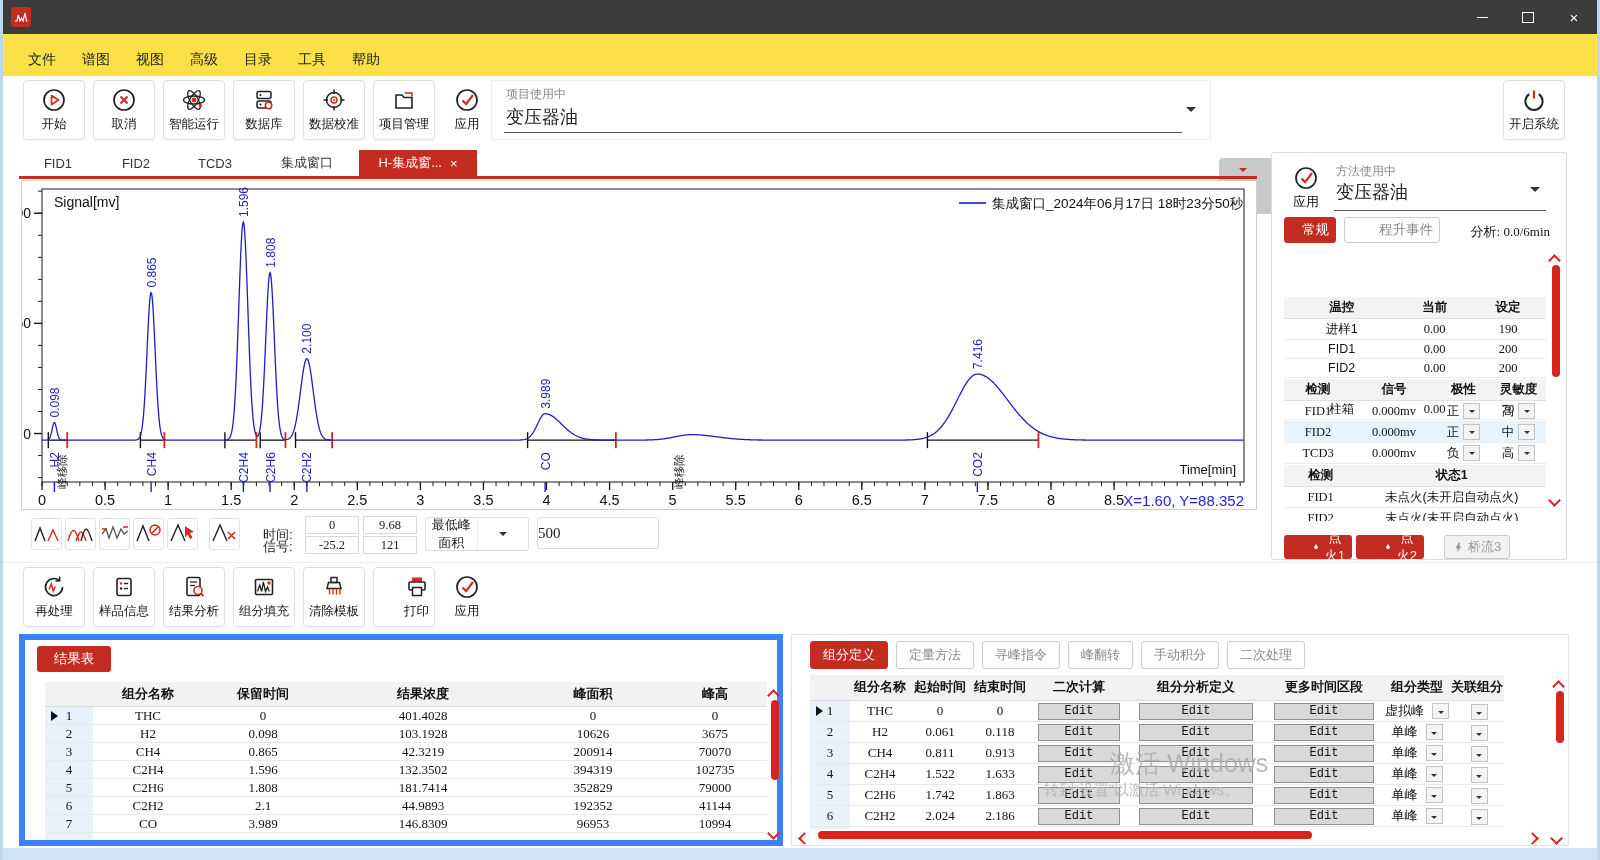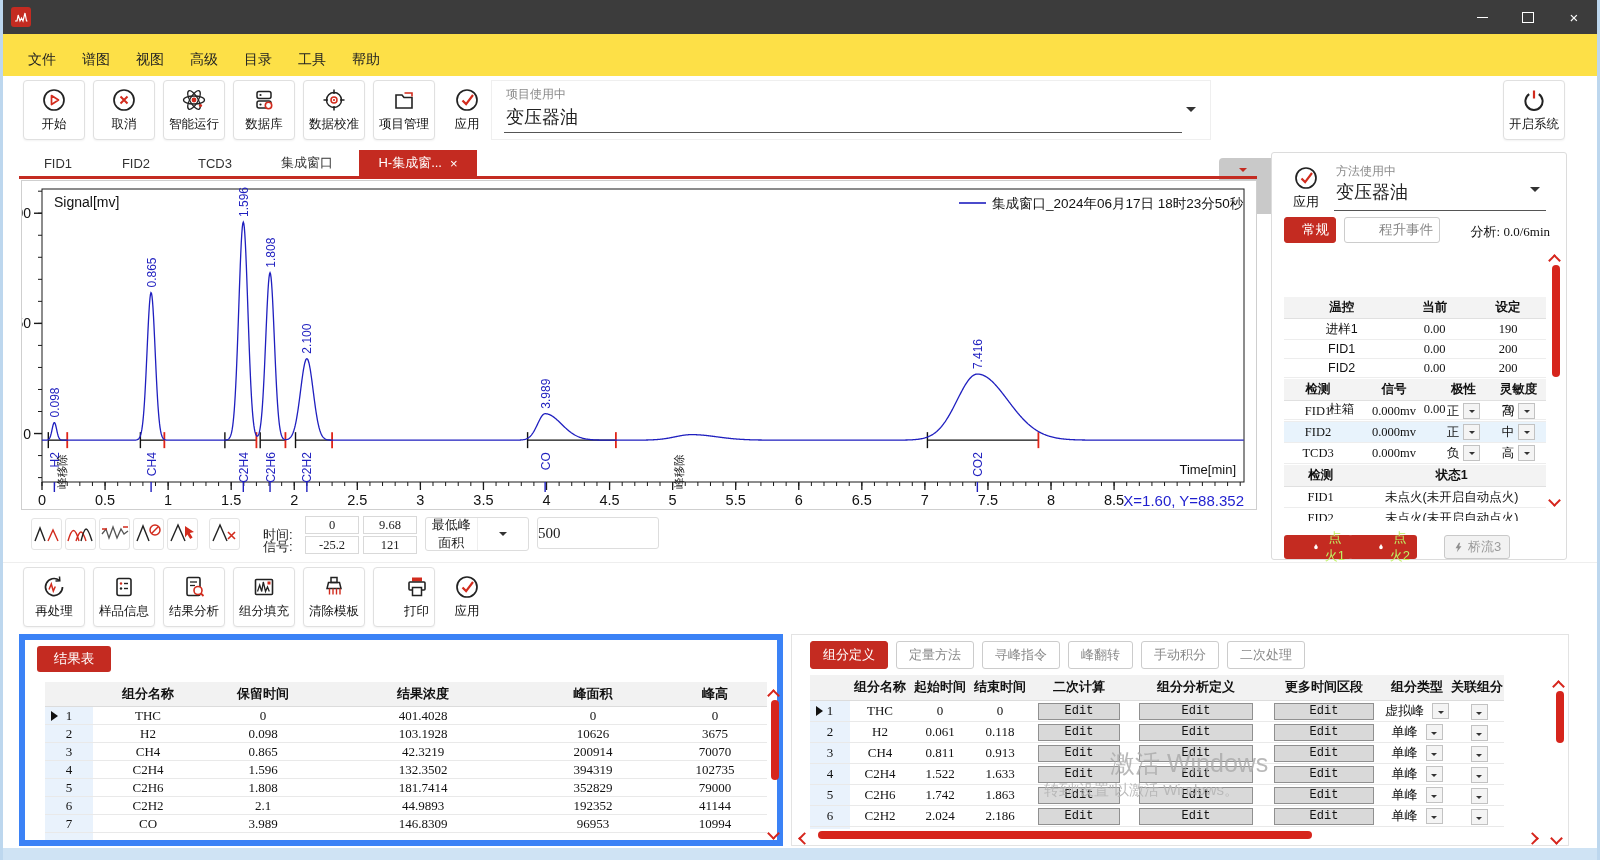--- a/index.html
+++ b/index.html
@@ -85,21 +85,21 @@
   .ptable{position:absolute;left:12px;width:262px;border-collapse:collapse;table-layout:fixed;font-size:12.5px;color:#111;}
   .ptable th{font-weight:600;background:#f3f3f3;border-bottom:1px solid #e0e0e0;padding:2px 0;font-size:12.5px;}
   .ptable td{text-align:center;border-bottom:1px solid #ededed;padding:1.5px 0;}
   .ptable .num{font-family:"Liberation Serif",serif;}
   .ptable tr.hl td{background:#e8f3fc;}
   .ddbtn{display:inline-block;width:15px;height:14px;background:#f4f4f4;border:1px solid #c2c2c2;vertical-align:middle;
          text-align:center;line-height:11px;margin-left:4px;}
   .ddbtn .car{border-width:3.5px;}
   .status-clip{position:absolute;left:12px;top:312px;width:262px;height:56px;overflow:hidden;}
   .status-clip .ptable{top:0;}
-  .fire-btn{position:absolute;top:382px;height:24px;width:68px;background:#c42b21;color:#bef264;border:none;border-radius:3px;
+  .fire-btn{position:absolute;top:382px;height:24px;width:68px;background:#c42b21;color:#ffffff;border:none;border-radius:3px;
             font-size:13px;display:flex;align-items:center;justify-content:center;gap:4px;padding-left:28px;}
   .bridge-btn{position:absolute;top:382px;left:172px;height:24px;width:66px;background:#f2f2f2;color:#9a9a9a;
               border:1px solid #c9c9c9;border-radius:3px;font-size:13px;display:flex;align-items:center;justify-content:center;gap:4px;}
 
   
   .chev{display:inline-block;width:7px;height:7px;border-left:2px solid #d6251c;border-top:2px solid #d6251c;}
   .chev.up{transform:rotate(45deg);}
   .chev.down{transform:rotate(225deg);}
   .chev.left{transform:rotate(-45deg);}
   .chev.right{transform:rotate(135deg);}
@@ -632,21 +632,21 @@
         </tbody>
       </table>
     </div>
 
     <button class="fire-btn" style="left:12px;">
       <svg width="12" height="14" viewBox="0 0 26 26">
           <path d="M13 2 C14.5 7.5 19 9 19 14 a6 6 0 0 1 -12 0 C7 9.5 11.5 8 13 2 Z" fill="#fff"></path>
         </svg>
       <span>点火1</span>
     </button>
-    <button class="fire-btn" style="left:77px;">
+    <button class="fire-btn" style="left:84px;">
       <svg width="12" height="14" viewBox="0 0 26 26">
           <path d="M13 2 C14.5 7.5 19 9 19 14 a6 6 0 0 1 -12 0 C7 9.5 11.5 8 13 2 Z" fill="#fff"></path>
         </svg>
       <span>点火2</span>
     </button>
     <button class="bridge-btn">
       <svg width="11" height="13" viewBox="0 0 26 26">
           <path d="M14 2 L6 15 h5.5 L9 24 L20 10 h-5.5 L17 2 Z" fill="#8f8f8f"></path>
         </svg>
       <span>桥流3</span>

